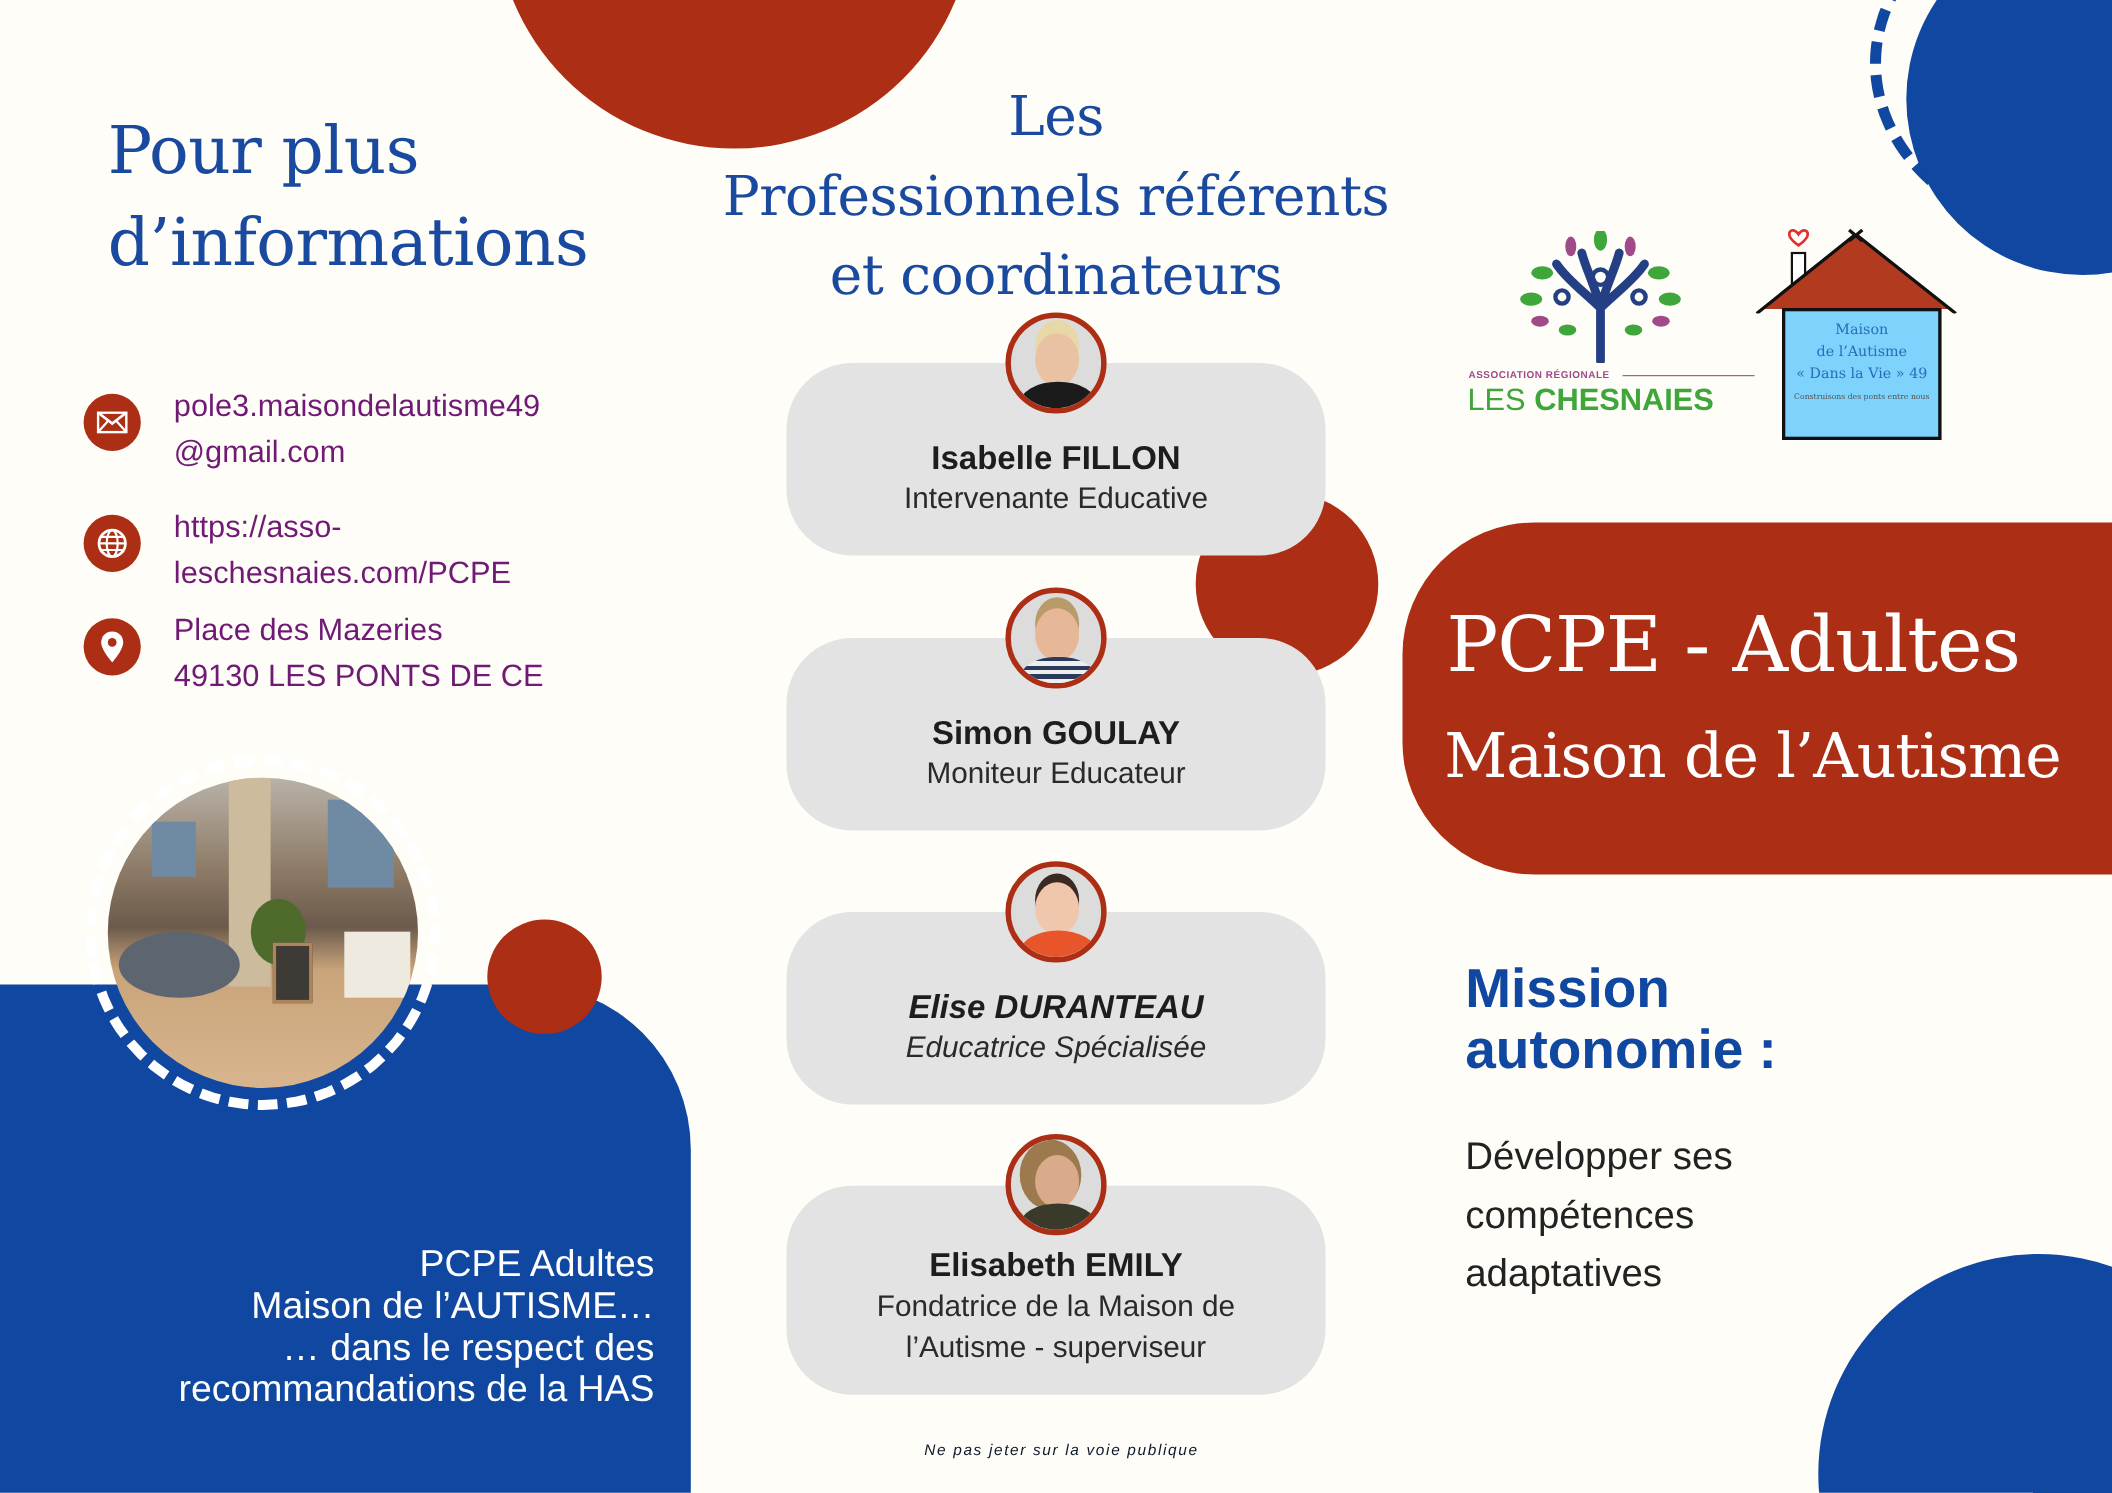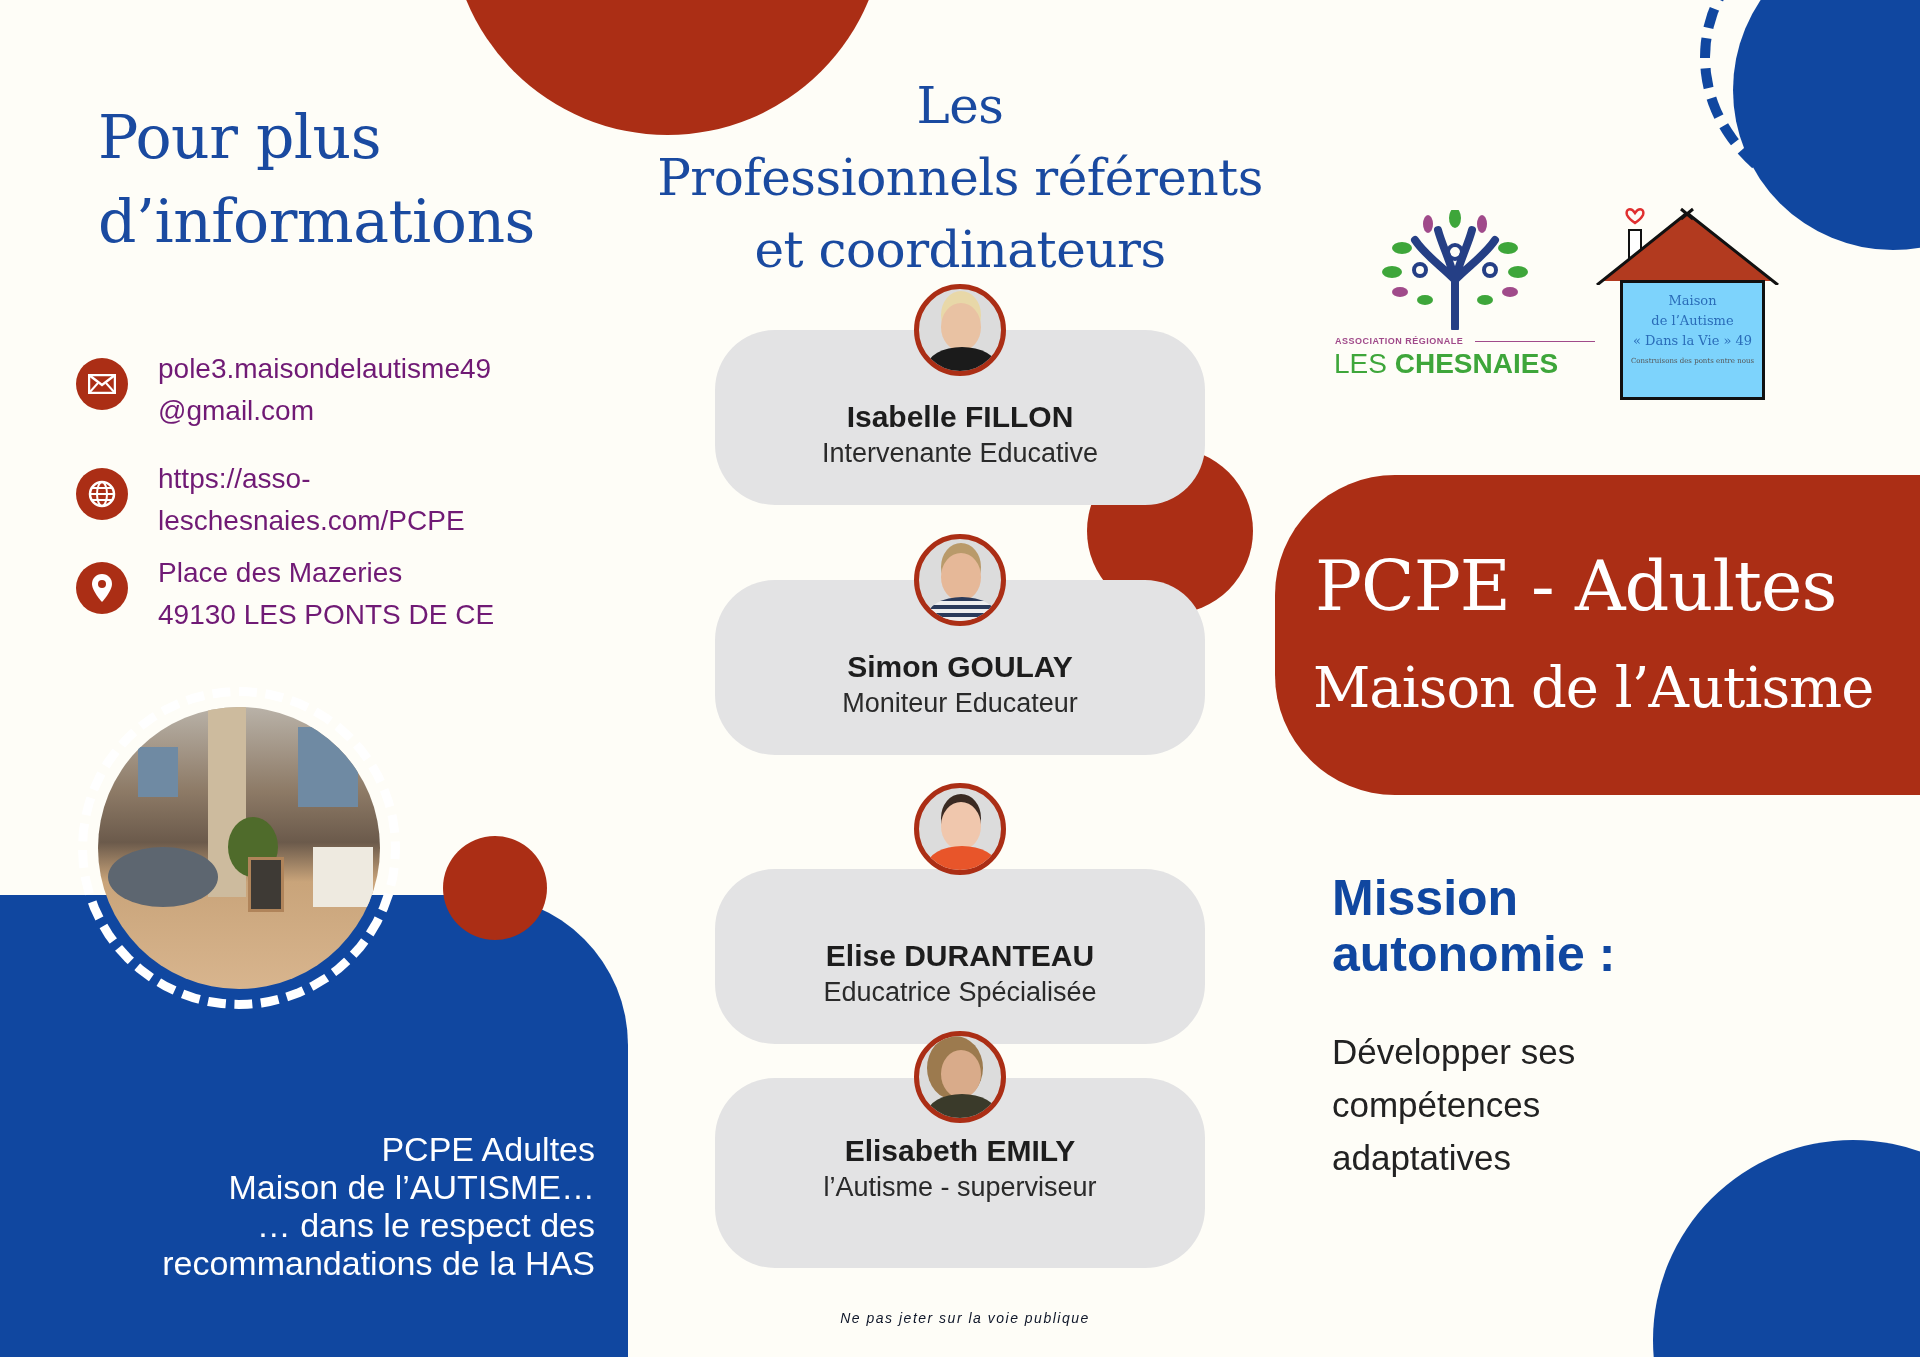--- a/index.html
+++ b/index.html
@@ -163,31 +163,32 @@
 
 <div class="card" style="top:580px;height:175px;padding-top:70px;">
   <span class="name">Simon GOULAY</span>
   <span class="role">Moniteur Educateur</span>
 </div>
 <div class="avatar" style="top:534px;">
   <div class="face" style="background:#e6b898;box-shadow:0 -10px 0 #b99a6a;"></div>
   <div class="body" style="background:repeating-linear-gradient(180deg,#2a3a5a 0 4px,#eeeeee 4px 8px);"></div>
 </div>
 
-<div class="card" style="top:869px;height:175px;padding-top:70px;">
+<div class="card" style="top:829px;height:175px;padding-top:70px;font-style:italic;">
   <span class="name">Elise DURANTEAU</span>
   <span class="role">Educatrice Spécialisée</span>
 </div>
 <div class="avatar" style="top:783px;">
   <div class="face" style="background:#f0c7ad;box-shadow:0 -8px 0 #3a2a22;"></div>
   <div class="body" style="background:#e8552a;"></div>
 </div>
 
 <div class="card" style="top:1078px;height:190px;padding-top:56px;">
   <span class="name">Elisabeth EMILY</span>
+  <span class="role">Fondatrice de la Maison de</span>
   <span class="role">l’Autisme - superviseur</span>
 </div>
 <div class="avatar" style="top:1031px;">
   <div class="face" style="background:#d9ab8a;box-shadow:-6px -6px 0 8px #9c7a4e;"></div>
   <div class="body" style="background:#3a3a2a;"></div>
 </div>
 
 <div class="abs footer-note">Ne pas jeter sur la voie publique</div>
 
 <div class="abs logo-ches">

